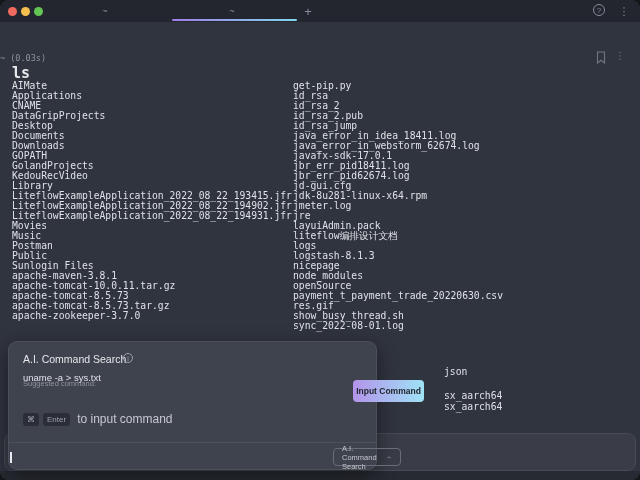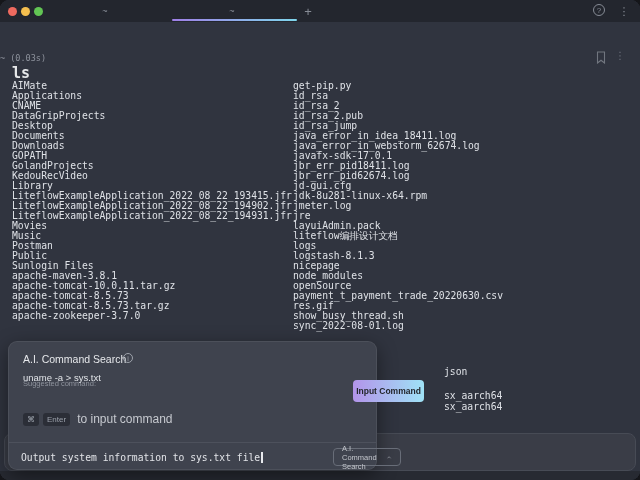--- a/index.html
+++ b/index.html
@@ -172,21 +172,20 @@
       <span class="key">⌘</span>
       <span class="key">Enter</span>
       <span class="key-hint">to input command</span>
     </div>
 
     <div class="grad-btn">Input Command</div>
 
     <div class="card-divider"></div>
 
     <div class="card-input-row">
-      <span class="input-text mono">Output system information to sys.txt file</span>
         <span class="cursor"></span>
     </div>
 
     <div class="mode-btn">
       <span>A.I. Command Search</span>
       <svg width="8" height="5" viewBox="0 0 8 5">
         <path d="M1 4 L4 1 L7 4" stroke="#b6bac1" stroke-width="1.1" fill="none"></path>
       </svg>
     </div>
   </div>

